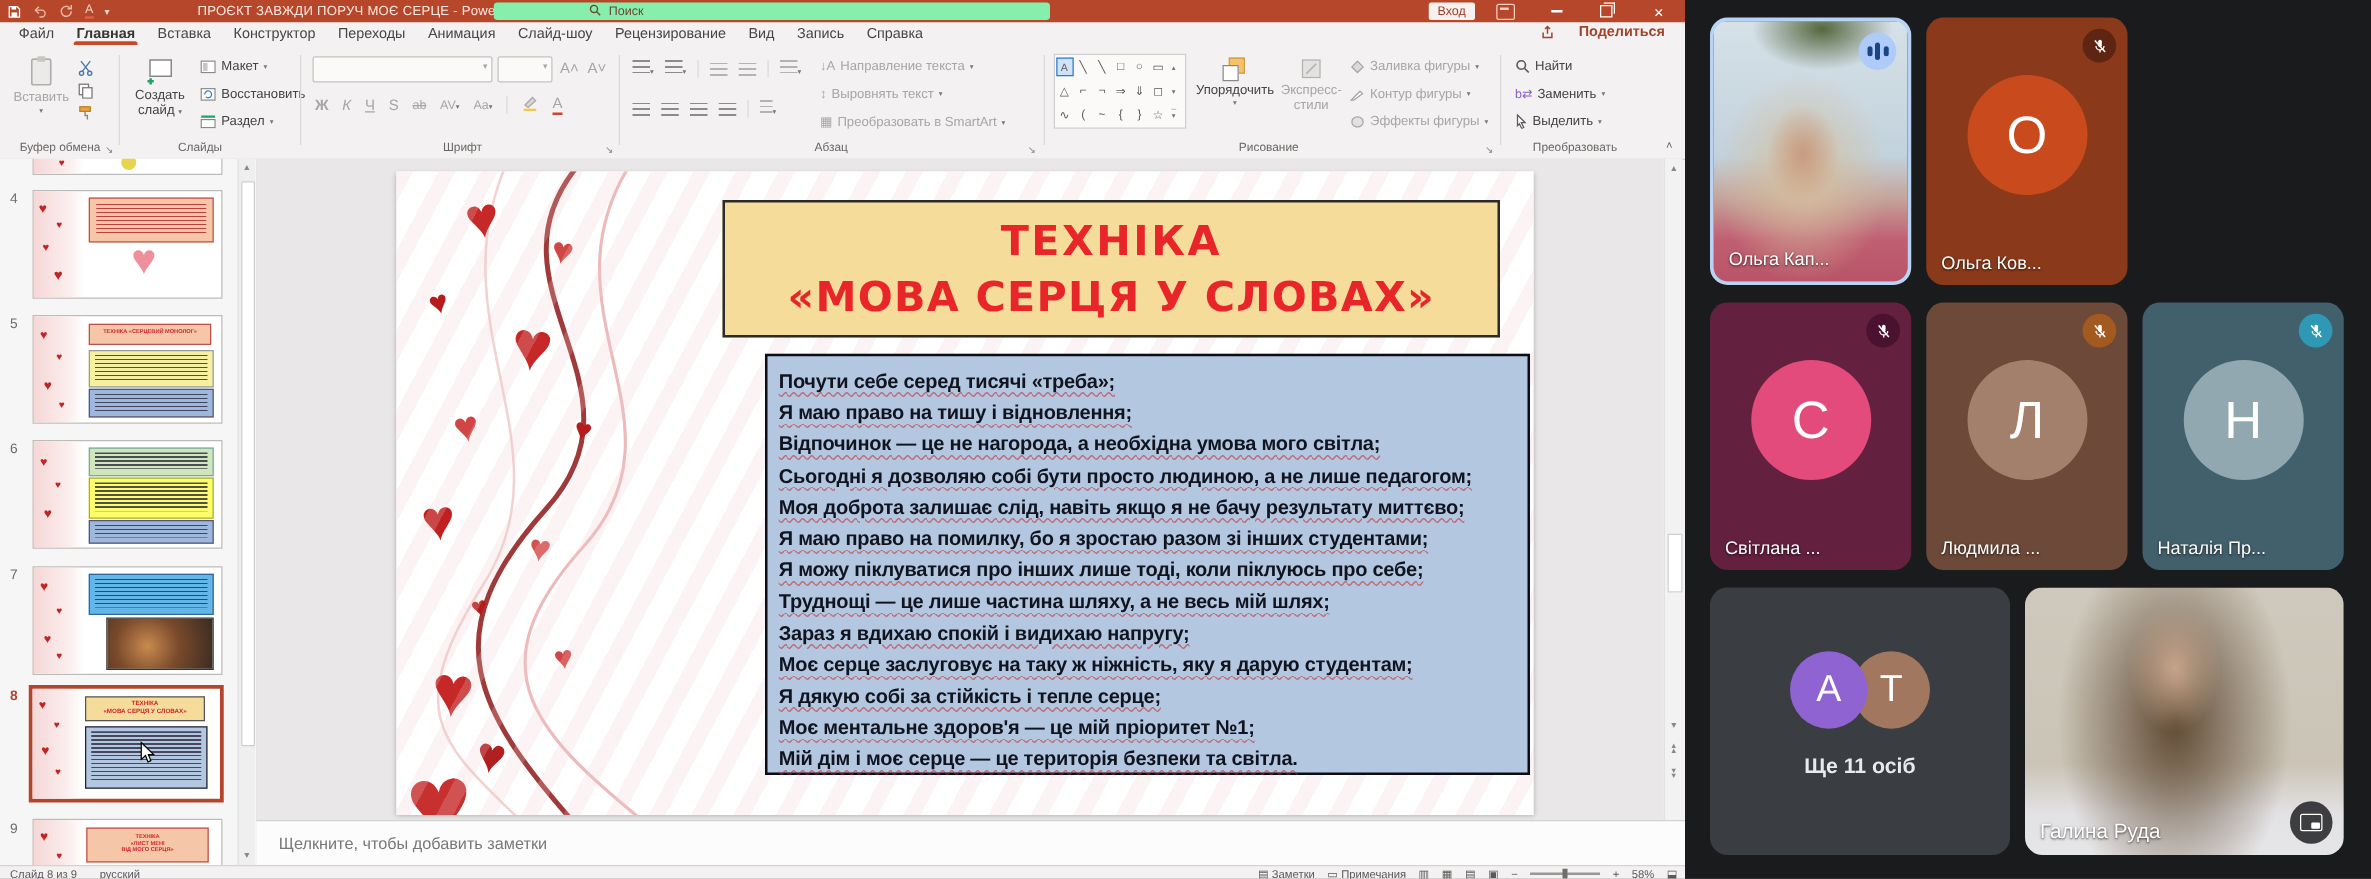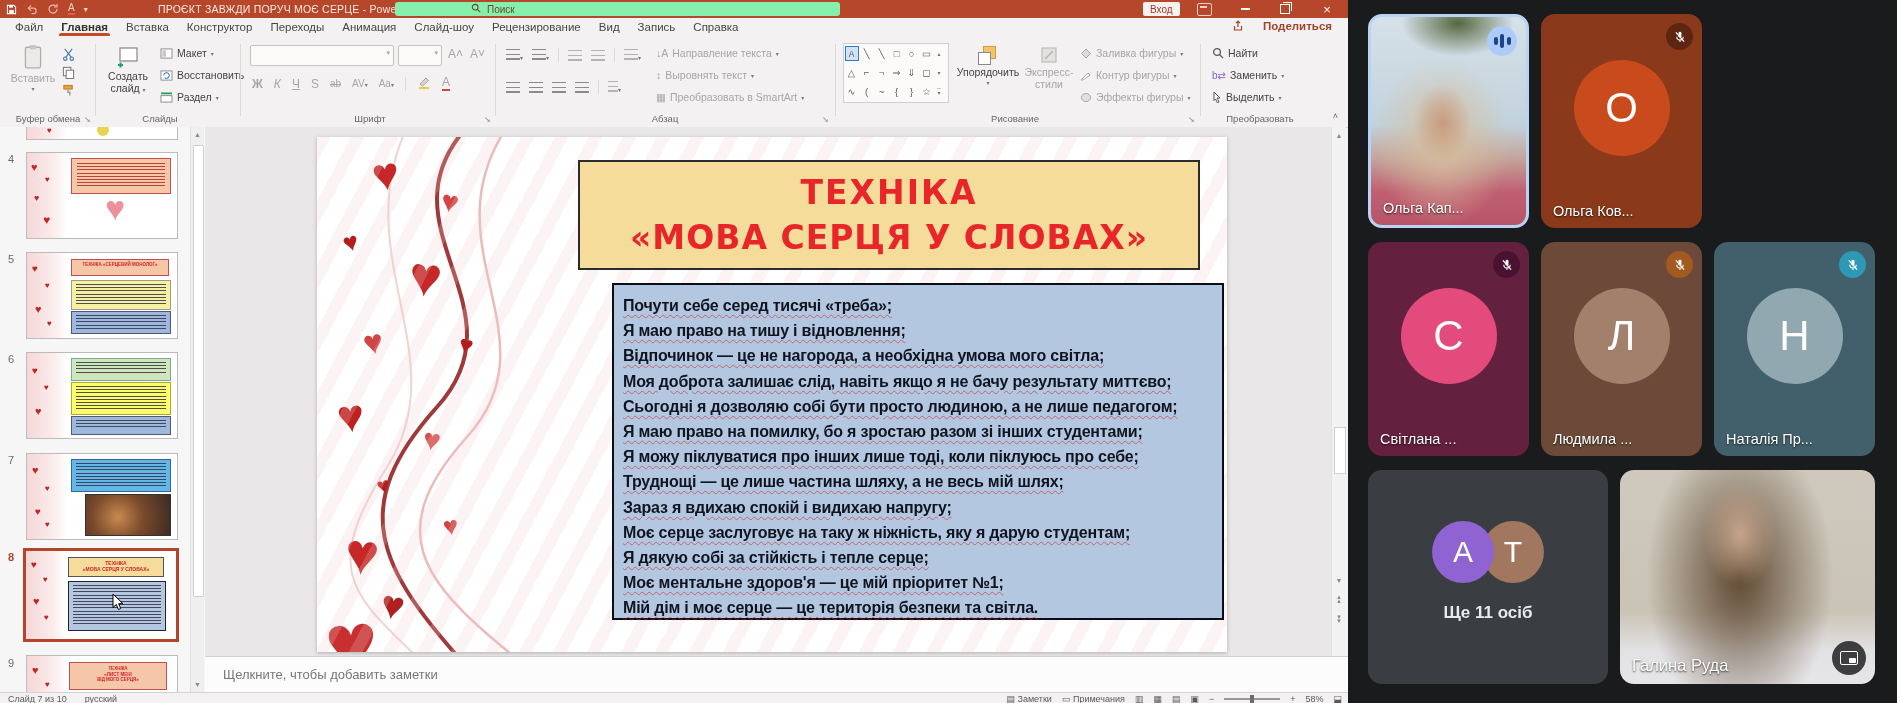--- a/index.html
+++ b/index.html
@@ -540,22 +540,22 @@
 
       <div class="slide-title">
         <span class="l1">ТЕХНІКА</span>
         <span class="l2">«МОВА СЕРЦЯ У СЛОВАХ»</span>
       </div>
 
       <div class="textbox">
         <div class="bline">Почути себе серед тисячі «треба»;</div>
         <div class="bline">Я маю право на тишу і відновлення;</div>
         <div class="bline">Відпочинок — це не нагорода, а необхідна умова мого світла;</div>
+        <div class="bline">Сьогодні я дозволяю собі бути просто людиною, а не лише педагогом;</div>
         <div class="bline">Моя доброта залишає слід, навіть якщо я не бачу результату миттєво;</div>
-        <div class="bline">Сьогодні я дозволяю собі бути просто людиною, а не лише педагогом;</div>
         <div class="bline">Я маю право на помилку, бо я зростаю разом зі інших студентами;</div>
         <div class="bline">Я можу піклуватися про інших лише тоді, коли піклуюсь про себе;</div>
         <div class="bline">Труднощі — це лише частина шляху, а не весь мій шлях;</div>
         <div class="bline">Зараз я вдихаю спокій і видихаю напругу;</div>
         <div class="bline">Моє серце заслуговує на таку ж ніжність, яку я дарую студентам;</div>
         <div class="bline">Я дякую собі за стійкість і тепле серце;</div>
         <div class="bline">Моє ментальне здоров'я — це мій пріоритет №1;</div>
         <div class="bline">Мій дім і моє серце — це територія безпеки та світла.</div>
       </div>
     </div>
@@ -568,21 +568,21 @@
     <span class="dbl" style="position:absolute;left:0;top:468px;width:100%;">▲<br>▲</span>
     <span class="dbl" style="position:absolute;left:0;top:488px;width:100%;">▼<br>▼</span>
   </div>
 
   <div class="notes">
     <span>Щелкните, чтобы добавить заметки</span>
   </div>
 
   <div class="statusbar">
     <div class="in">
-      <span>Слайд 7 из 10</span>
+      <span>Слайд 8 из 9</span>
       <span>русский</span>
     </div>
     <div class="sb-right">
       <span>▤ <span>Заметки</span></span>
       <span>▭ <span>Примечания</span></span>
       <span>▥</span>
       <span>▦</span>
       <span>▤</span>
       <span>▣</span>
       <span>−</span>

